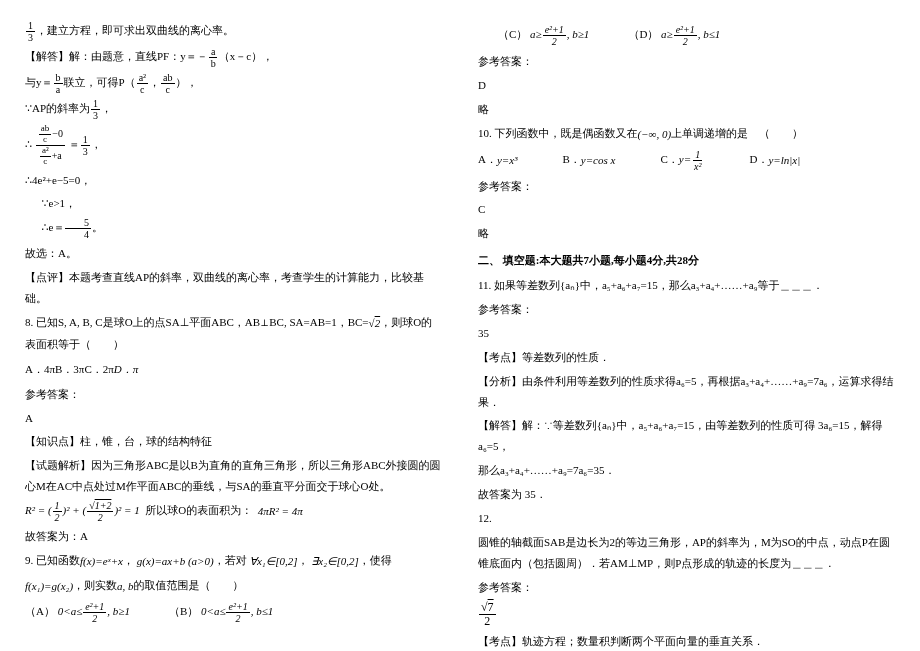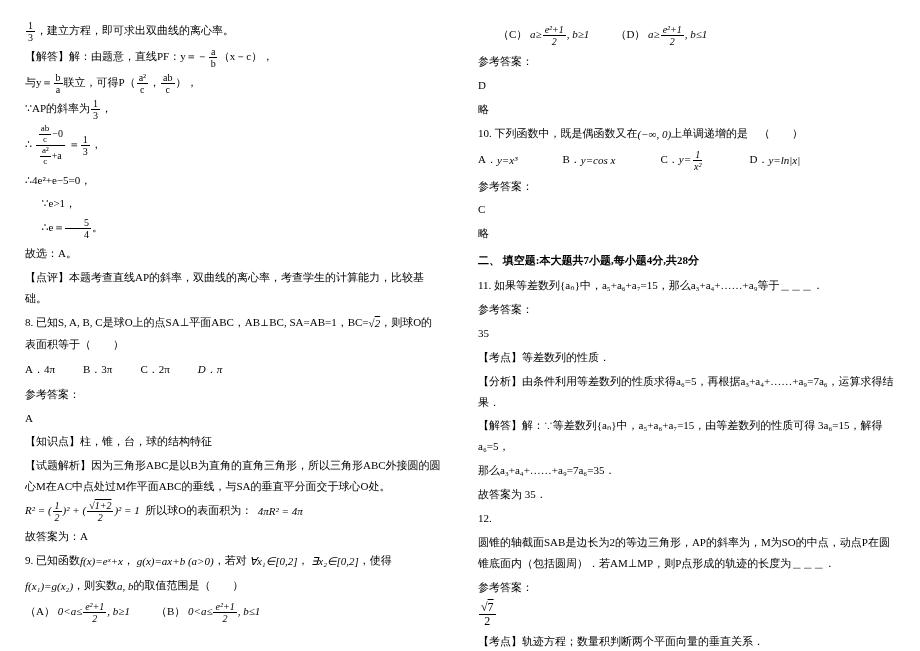--- a/index.html
+++ b/index.html
@@ -38,22 +38,22 @@
     display: inline-flex;
     flex-direction: column;
     align-items: center;
     vertical-align: middle;
     font-size: 10px;
     line-height: 1.1;
     margin: 0 1px;
   }
   .frac .num { border-bottom: 1px solid #000; padding: 0 2px; }
   .frac .den { padding: 0 2px; }
-  .options { display: flex; gap: 28px; margin: 4px 0; }
-  .options-wide { gap: 26px; }
+  .options { display: flex; margin: 4px 0; }
+  .options-wide { gap: 39px; }
   .sqrt { text-decoration: overline; }
 </style>
 </head>
 <body>
 
 <div class="page">
 
   <div class="col col-left">
 
     <p>

